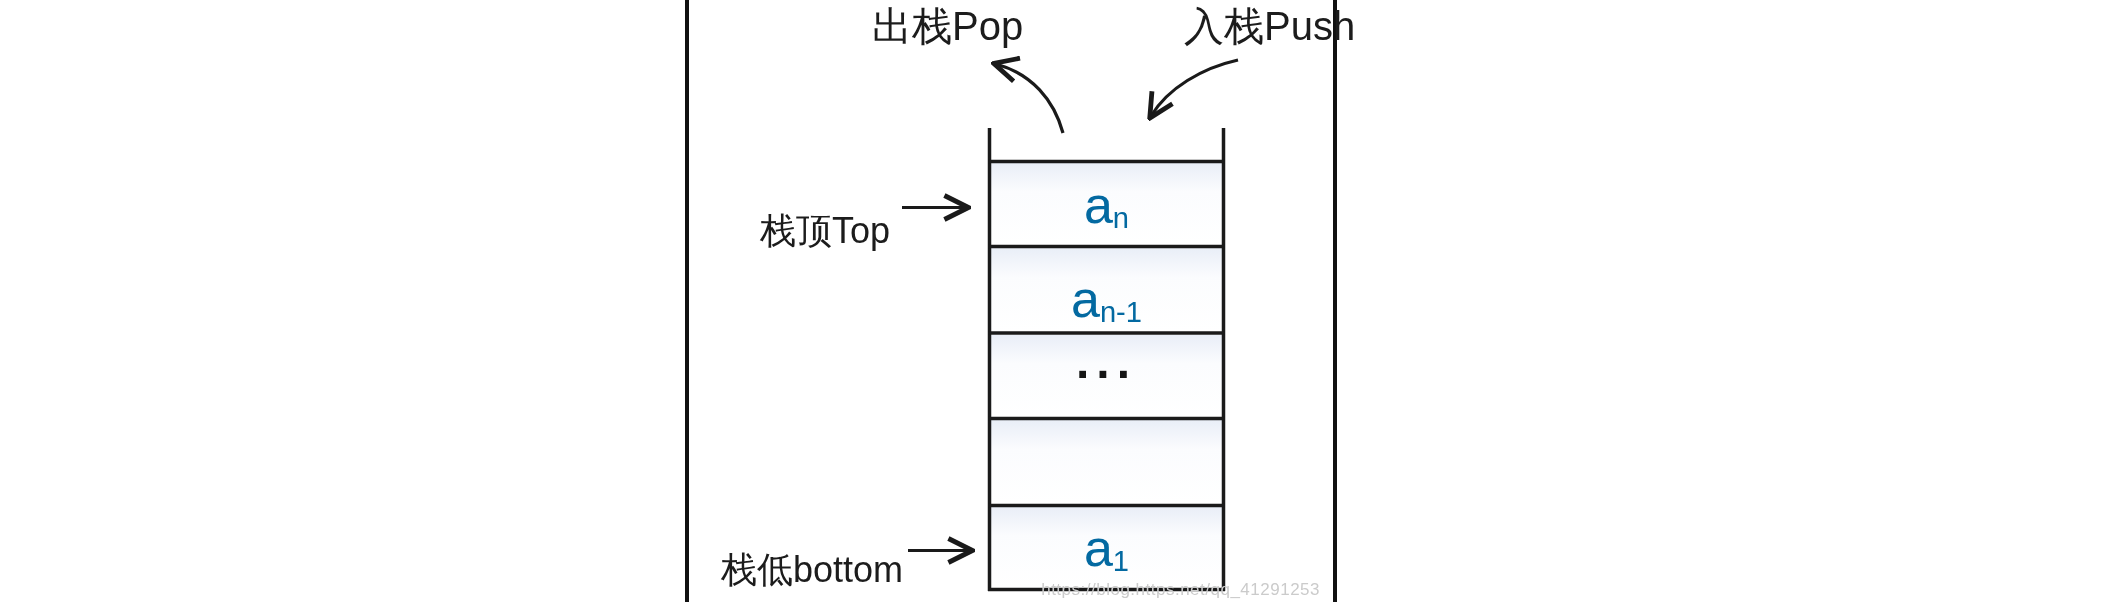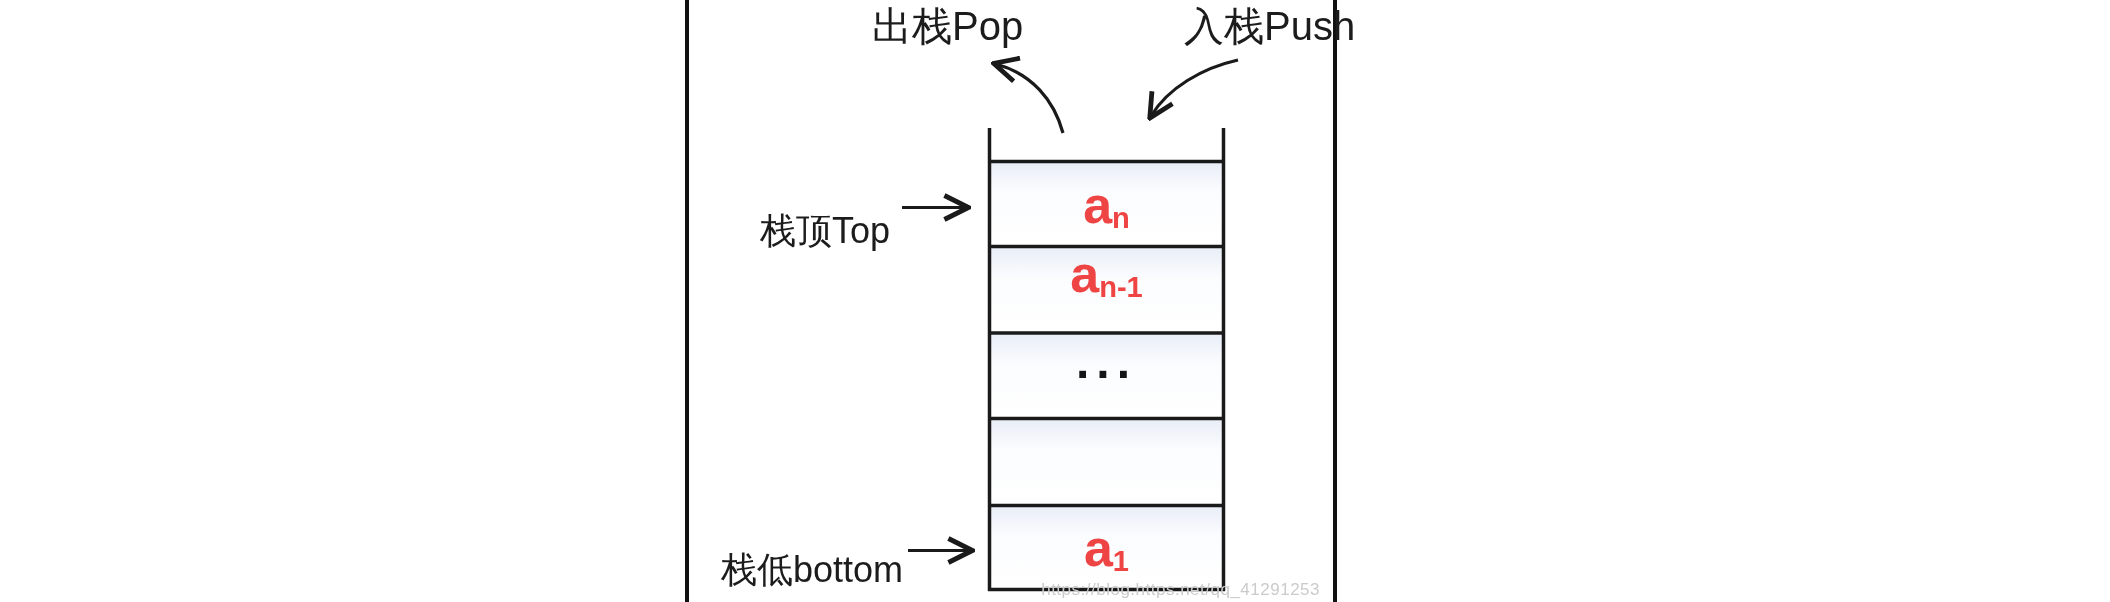--- a/index.html
+++ b/index.html
@@ -40,40 +40,39 @@
     position: absolute;
     left: 991px;
     width: 231px;
     display: flex;
     align-items: center;
     justify-content: center;
   }
   .cell .var {
     font-size: 52px;
     line-height: 52px;
-    color: #ef4444;
+    color: #0369a1;
     white-space: nowrap;
-    font-weight: bold;
   }
   .cell .var sub {
     font-size: 0.56em;
     line-height: 0;
     vertical-align: -0.18em;
   }
   .cell .ellipsis {
     font-size: 48px;
     font-weight: 800;
     letter-spacing: 7px;
     line-height: 48px;
     position: relative;
     top: -14px;
     color: #151515;
   }
   #cell-an       { top: 164px; height: 81px; }
-  #cell-an-1     { top: 233px; height: 82px; }
+  #cell-an-1     { top: 258px; height: 82px; }
   #cell-ellipsis { top: 336px; height: 80px; }
   #cell-empty    { top: 421px; height: 82px; }
   #cell-a1       { top: 508px; height: 80px; }
 
   #watermark {
     position: absolute;
     right: 790px;
     top: 580px;
     font-size: 17px;
     line-height: 19px;

